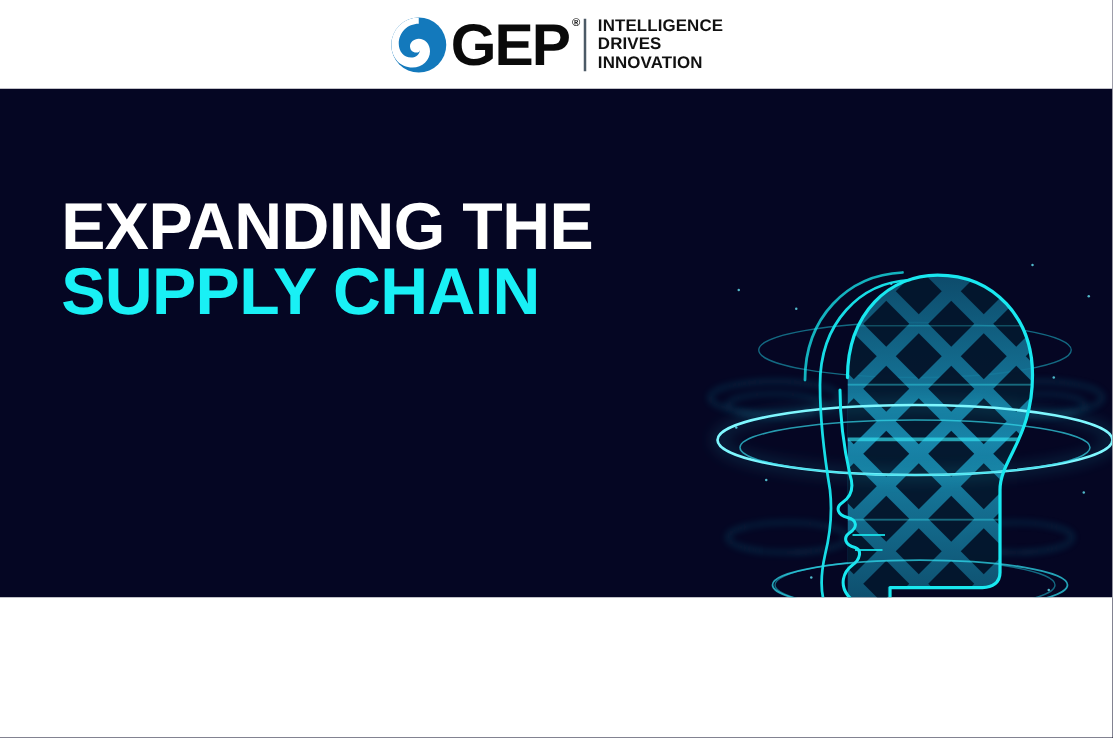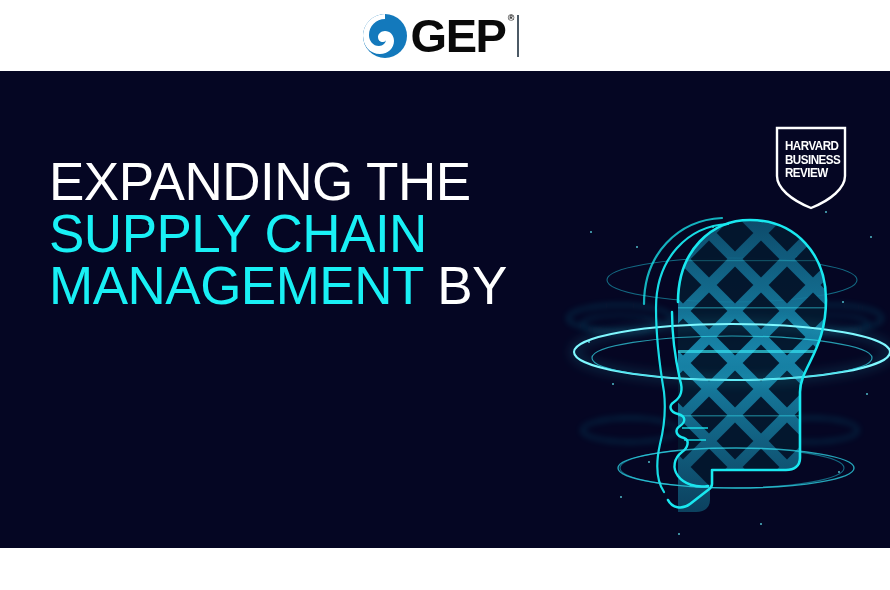--- a/index.html
+++ b/index.html
@@ -6,21 +6,21 @@
     margin: 0;
     padding: 0;
     background: #ffffff;
   }
   body {
     font-family: "Liberation Sans", sans-serif;
   }
   .canvas {
     position: relative;
     width: 890px;
-    height: 548px;
+    height: 478px;
     overflow: hidden;
     background: #050623;
   }
 
   
   .brandbar {
     position: absolute;
     left: 0; top: 0;
     width: 890px;
     height: 71px;
@@ -78,21 +78,21 @@
     text-transform: uppercase;
   }
 
   
   .headline {
     position: absolute;
     left: 49px;
     top: 120px;
     width: 580px;
     font-family: "Liberation Sans", sans-serif;
-    font-weight: normal;
+    font-weight: bold;
     font-size: 53px;
     line-height: 52px;
     letter-spacing: -0.5px;
     color: #ffffff;
     text-transform: uppercase;
     z-index: 6;
   }
   .headline .hl-line { display: block; white-space: nowrap; }
   .hl-accent { color: #19F0F5; }
 
@@ -170,20 +170,25 @@
         </svg>
       </div>
 
       <div class="logo-wordmark">
         <span>GEP</span>
         <span class="logo-reg">®</span>
       </div>
 
       <div class="logo-rule"></div>
 
+      <div class="logo-tagline">
+        <span>INTELLIGENCE</span><br>
+        <span>DRIVES</span><br>
+        <span>INNOVATION</span>
+      </div>
 
     </div>
   </div>
 
   <div class="stars">
     <i style="left:148px;top:152px"></i>
       <i style="left:712px;top:155px"></i>
     <i style="left:636px;top:175px"></i>
       <i style="left:796px;top:185px"></i>
     <i style="left:825px;top:140px"></i>
@@ -365,29 +370,16 @@
     </svg>
   </div>
 
   <h1 class="headline">
     <span class="hl-line">
       <span>EXPANDING THE</span>
     </span>
     <span class="hl-line">
       <span class="hl-accent">SUPPLY CHAIN</span>
     </span>
-    <span class="hl-line">
-      <span class="hl-accent">MANAGEMENT</span><span> BY</span>
-    </span>
   </h1>
 
-  <div class="hbr-badge">
-    <svg width="72" height="84" viewBox="0 0 72 84">
-      <path d="M2 2 L70 2 L70 50 C70 62 56 74 36 82 C16 74 2 62 2 50 Z" fill="none" stroke="#ffffff" stroke-width="2.4"></path>
-    </svg>
-    <div class="hbr-text">
-      <span>HARVARD</span>
-      <span>BUSINESS</span>
-      <span>REVIEW</span>
-    </div>
-  </div>
 
 </div>
 
 </body></html>

